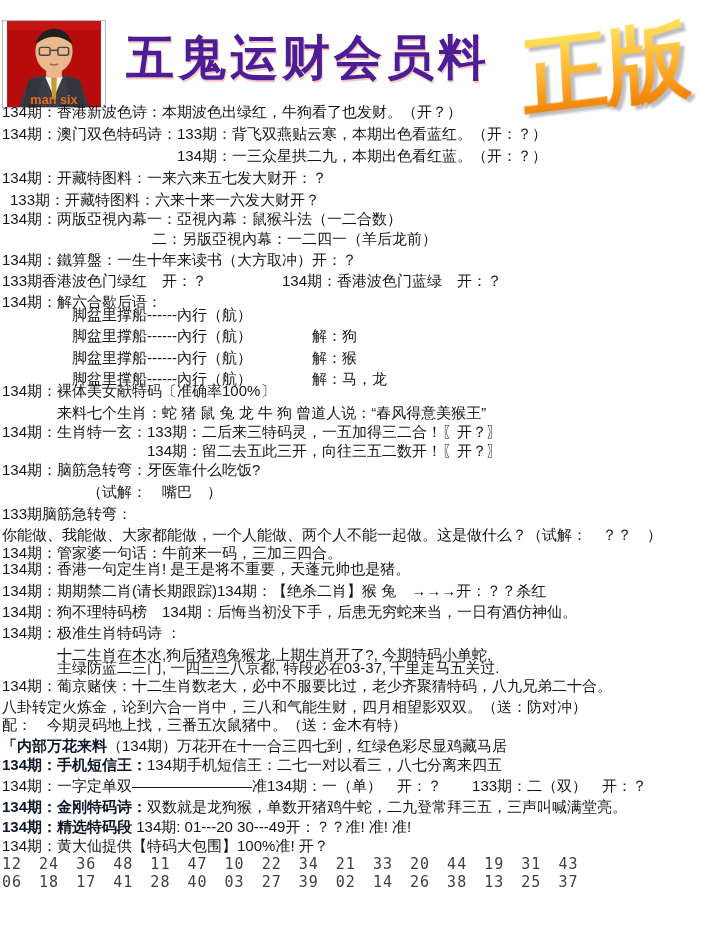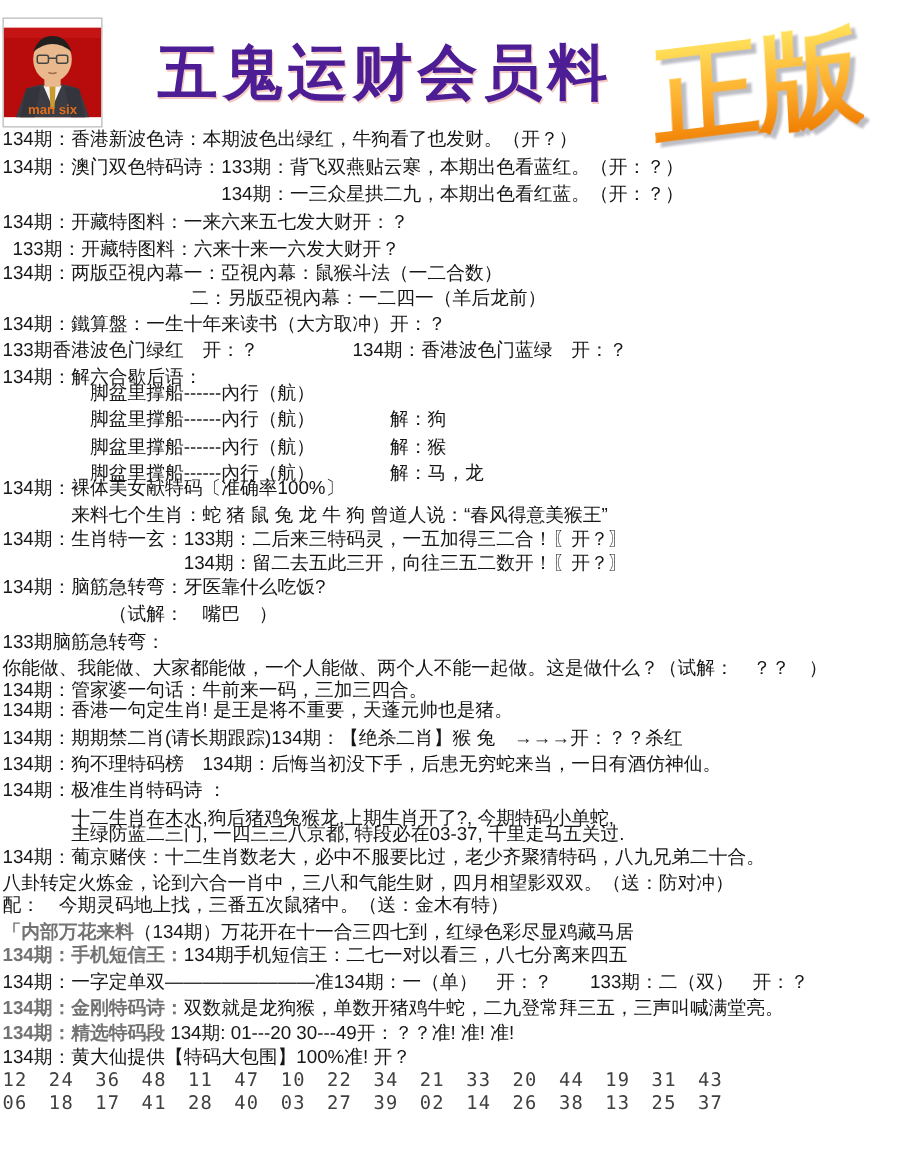--- a/index.html
+++ b/index.html
@@ -1,34 +1,34 @@
 <!DOCTYPE html>
 <html><head>
 <meta charset="utf-8">
 <style>
   html,body{margin:0;padding:0;background:#fff;}
   #app{position:relative;width:723px;height:931px;background:#fff;overflow:hidden;
        font-family:"Liberation Sans","DejaVu Sans",sans-serif;}
   
-  .photo{position:absolute;left:2px;top:14px;width:80px;height:88px;border:1px solid #b9b9b9;box-sizing:border-box;}
+  .photo{position:absolute;left:2px;top:20px;width:104px;height:88px;border:1px solid #b9b9b9;box-sizing:border-box;}
   .photo svg{display:block;width:100%;height:100%;}
   .page-title{position:absolute;left:108px;top:26px;width:400px;text-align:center;
       font-family:"Liberation Serif","DejaVu Serif",serif;font-weight:bold;
       font-size:48px;color:#4c1d95;letter-spacing:4px;white-space:nowrap;
       text-shadow:1px 2px 0 #f5c9c2;}
   .stamp{position:absolute;left:522px;top:26px;font-size:86px;font-weight:bold;line-height:1;
       font-family:"Liberation Serif","DejaVu Serif",serif;letter-spacing:-2px;white-space:nowrap;
       background:linear-gradient(180deg,#ffe45e 0%,#fdae2e 55%,#ef7c00 100%);
       -webkit-background-clip:text;background-clip:text;color:transparent;
       transform:rotate(-7deg) skewX(-4deg);transform-origin:50% 50%;
       filter:drop-shadow(4px 4px 1px #bdbdc6);}
   
   .content{position:absolute;left:2px;top:104px;right:8px;}
   .line{white-space:pre;font-size:15px;line-height:16px;color:#161616;overflow:visible;}
-  .line .red{color:#737373;font-weight:bold;}
+  .line .red{color:#0f172a;font-weight:bold;}
   .h12{height:12px}.h13{height:13px}.h14{height:14px}.h16{height:16px}.h18{height:18px}
   .h19{height:19px}.h20{height:20px}.h21{height:21px}.h22{height:22px}
   .i8{margin-left:8px}.i55{margin-left:55px}.i70{margin-left:70px}.i85{margin-left:85px}
   .i145{margin-left:145px}.i150{margin-left:150px}.i175{margin-left:175px}
   .nums{font-family:"DejaVu Sans Mono","Liberation Mono",monospace;word-spacing:7px;letter-spacing:1px;color:#404040;}
 </style>
 </head>
 <body>
 
 <div id="app">

